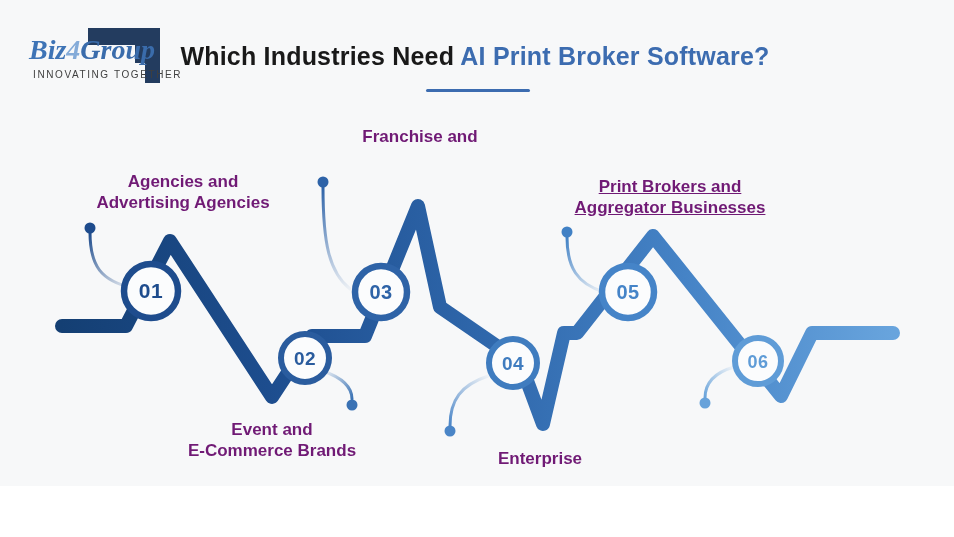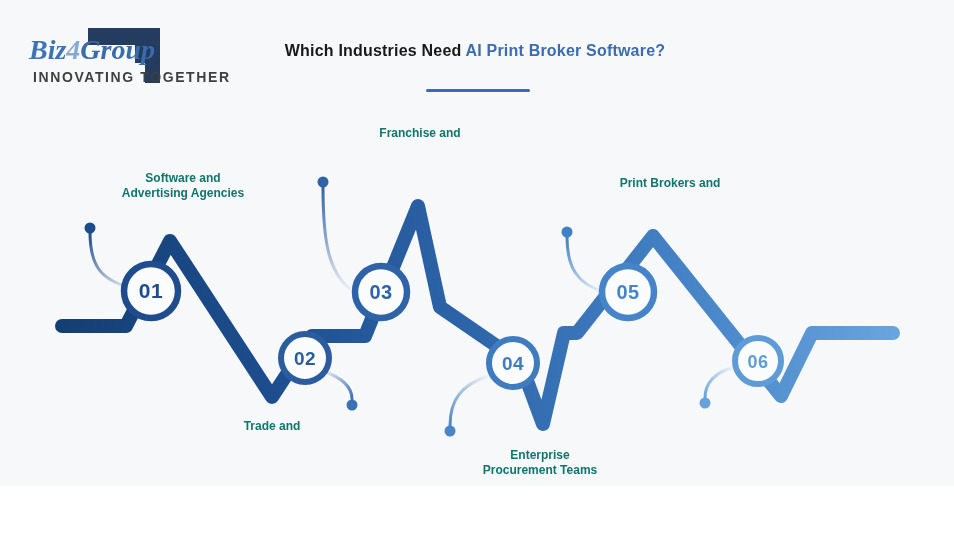--- a/index.html
+++ b/index.html
@@ -11,38 +11,38 @@
   .stage svg.scene{position:absolute;left:0;top:0;z-index:1;}
 
   
   .logo-text{position:absolute;left:29px;top:36px;z-index:2;
     font-family:"Liberation Serif", serif;font-style:italic;font-weight:700;
     font-size:28px;line-height:1;white-space:nowrap;}
   .logo-text .b1{color:#3e74b6;}
   .logo-text .b2{color:#84abd8;}
   .logo-text .b3{color:#3a6cab;}
   .logo-tagline{position:absolute;left:33px;top:69px;z-index:2;
-    font-size:14px;font-weight:700;letter-spacing:1.6px;color:#3f3f3f;white-space:nowrap;}
+    font-size:10px;font-weight:400;letter-spacing:1.6px;color:#3f3f3f;white-space:nowrap;}
 
   
   .title{position:absolute;left:475px;top:42px;transform:translateX(-50%);z-index:2;
-    font-size:16px;font-weight:700;color:#191919;white-space:nowrap;letter-spacing:.2px;}
+    font-size:25px;font-weight:700;color:#191919;white-space:nowrap;letter-spacing:.2px;}
   .title .hl{color:#3c6cb0;}
   .title-underline{position:absolute;left:478px;top:89px;transform:translateX(-50%);
     width:104px;height:3px;background:#3c6cb0;border-radius:2px;z-index:2;}
 
   
   .ms-label{position:absolute;transform:translateX(-50%);z-index:2;text-align:center;
-    font-size:12px;font-weight:700;color:#0f766e;line-height:1.24;white-space:nowrap;}
+    font-size:17px;font-weight:700;color:#701a75;line-height:1.24;white-space:nowrap;}
   .ms-label span{display:block;}
   .lb-0{left:183px;top:171px;}
   .lb-1{left:272px;top:419px;}
   .lb-2{left:420px;top:126px;}
   .lb-3{left:540px;top:448px;text-align:center;}
-  .lb-4{left:670px;top:176px;}
+  .lb-4{left:670px;top:176px;text-decoration:underline;}
   .lb-5{left:782px;top:420px;}
 
   
   .bottom-bar{position:absolute;left:0;top:532px;width:826px;height:5px;background:#0d0d0d;z-index:3;}
   .edge-mark{position:absolute;right:0;top:514px;width:3px;height:15px;background:#0d0d0d;z-index:3;}
 
   svg text.ms-num{font-family:"Liberation Sans", sans-serif;font-weight:700;letter-spacing:.5px;}
 </style>
 </head>
 <body>
@@ -143,32 +143,33 @@
       <circle cx="628" cy="292" r="26" fill="#fbfcfd" stroke="#4584c8" stroke-width="6.5"></circle>
       <text class="ms-num" x="628" y="299" text-anchor="middle" font-size="20" fill="#4584c8">05</text>
     </g>
     <g>
       <circle cx="758" cy="361" r="23" fill="#fbfcfd" stroke="#5f9cd7" stroke-width="6"></circle>
       <text class="ms-num" x="758" y="368" text-anchor="middle" font-size="18" fill="#5f9cd7">06</text>
     </g>
   </svg>
 
   <div class="ms-label lb-0">
-    <span>Software and</span>
+    <span>Agencies and</span>
     <span>Advertising Agencies</span>
   </div>
   <div class="ms-label lb-1">
-    <span>Trade and</span>
+    <span>Event and</span>
+    <span>E-Commerce Brands</span>
   </div>
   <div class="ms-label lb-2">
     <span>Franchise and</span>
   </div>
   <div class="ms-label lb-3">
     <span>Enterprise</span>
-    <span>Procurement Teams</span>
   </div>
   <div class="ms-label lb-4">
     <span>Print Brokers and</span>
+    <span>Aggregator Businesses</span>
   </div>
 
   <div class="bottom-bar"></div>
   <div class="edge-mark"></div>
 </div>
 
 </body></html>

